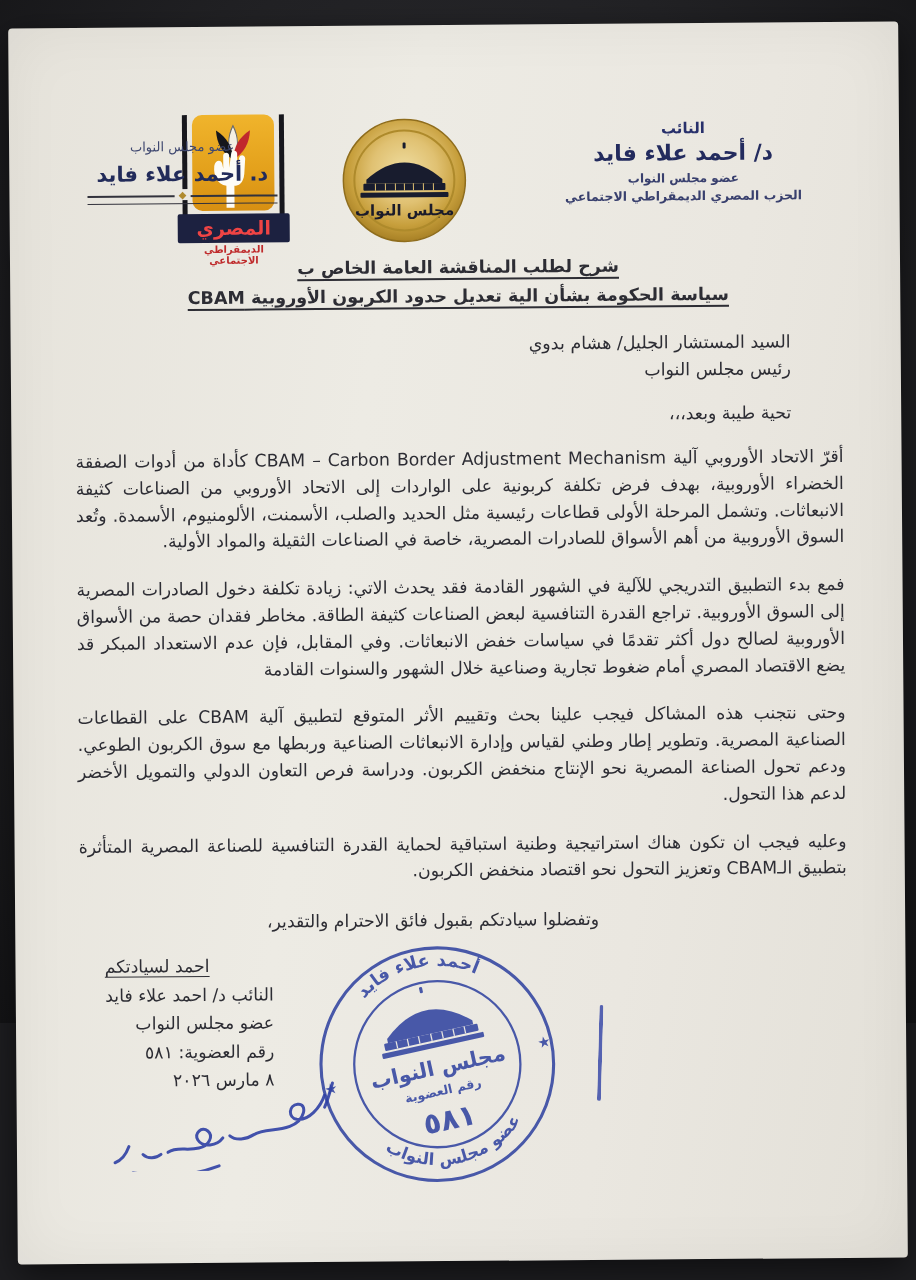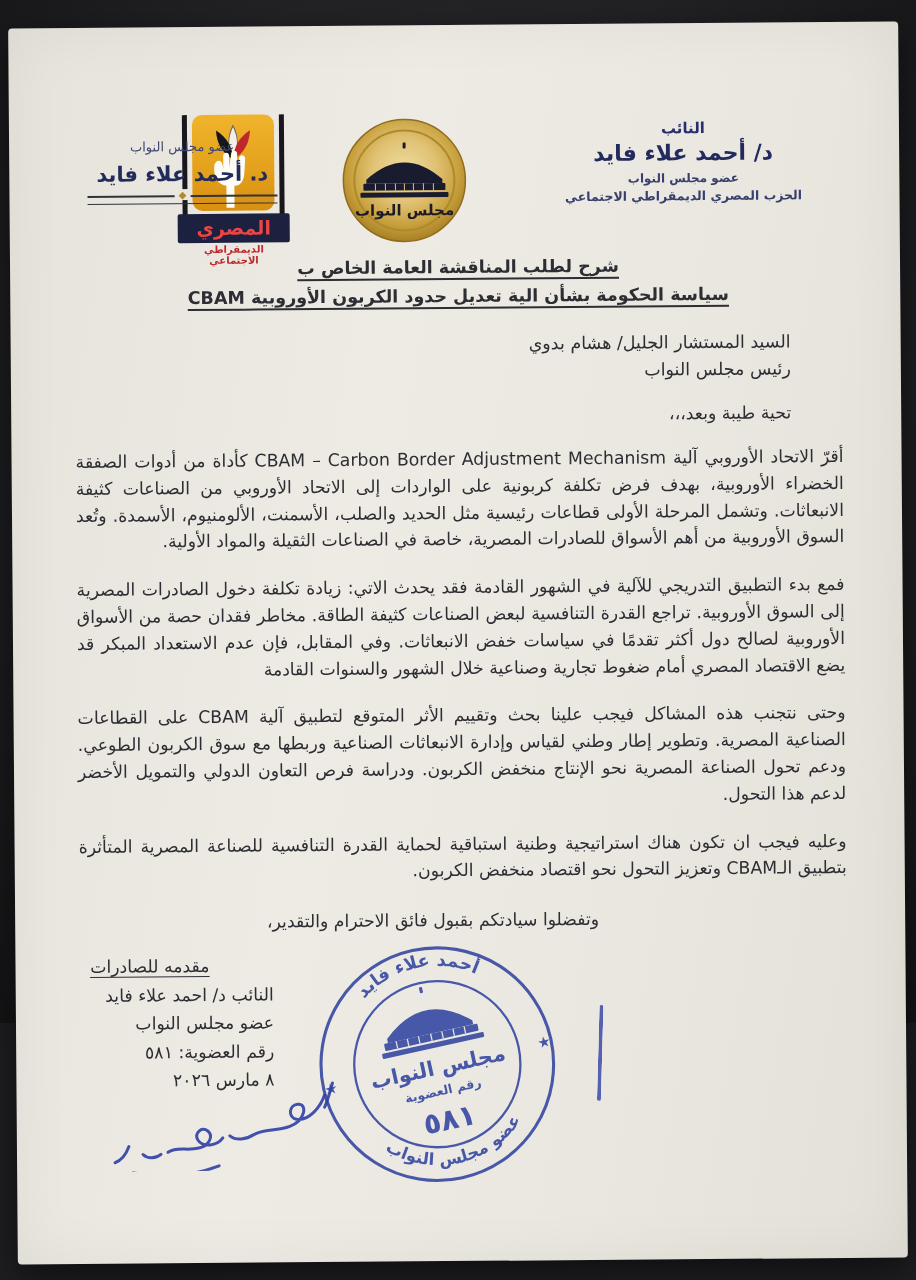--- a/index.html
+++ b/index.html
@@ -146,21 +146,21 @@
       <p class="para">أقرّ الاتحاد الأوروبي آلية CBAM – Carbon Border Adjustment Mechanism كأداة من أدوات الصفقة الخضراء الأوروبية، بهدف فرض تكلفة كربونية على الواردات إلى الاتحاد الأوروبي من الصناعات كثيفة الانبعاثات. وتشمل المرحلة الأولى قطاعات رئيسية مثل الحديد والصلب، الأسمنت، الألومنيوم، الأسمدة. وتُعد السوق الأوروبية من أهم الأسواق للصادرات المصرية، خاصة في الصناعات الثقيلة والمواد الأولية.</p>
       <p class="para">فمع بدء التطبيق التدريجي للآلية في الشهور القادمة فقد يحدث الاتي: زيادة تكلفة دخول الصادرات المصرية إلى السوق الأوروبية. تراجع القدرة التنافسية لبعض الصناعات كثيفة الطاقة. مخاطر فقدان حصة من الأسواق الأوروبية لصالح دول أكثر تقدمًا في سياسات خفض الانبعاثات. وفي المقابل، فإن عدم الاستعداد المبكر قد يضع الاقتصاد المصري أمام ضغوط تجارية وصناعية خلال الشهور والسنوات القادمة</p>
       <p class="para">وحتى نتجنب هذه المشاكل فيجب علينا بحث وتقييم الأثر المتوقع لتطبيق آلية CBAM على القطاعات الصناعية المصرية. وتطوير إطار وطني لقياس وإدارة الانبعاثات الصناعية وربطها مع سوق الكربون الطوعي. ودعم تحول الصناعة المصرية نحو الإنتاج منخفض الكربون. ودراسة فرص التعاون الدولي والتمويل الأخضر لدعم هذا التحول.</p>
       <p class="para">وعليه فيجب ان تكون هناك استراتيجية وطنية استباقية لحماية القدرة التنافسية للصناعة المصرية المتأثرة بتطبيق الـCBAM وتعزيز التحول نحو اقتصاد منخفض الكربون.</p>
 
       <div class="closing">وتفضلوا سيادتكم بقبول فائق الاحترام والتقدير،</div>
 
       <div class="bottom">
 
         <div class="sig-block">
-          <span class="sig-intro">مقدمه للصادرات</span>
+          <span class="sig-intro">احمد لسيادتكم</span>
           <div>النائب د/ احمد علاء فايد</div>
           <div>عضو مجلس النواب</div>
           <div>رقم العضوية: ٥٨١</div>
           <div>٨ مارس ٢٠٢٦</div>
         </div>
 
         <div class="stamp-wrap">
           <svg viewBox="0 0 260 260" width="270" height="270">
             <g fill="none" stroke="#3b4ca4">
               <circle cx="130" cy="130" r="112" stroke-width="3"></circle>

